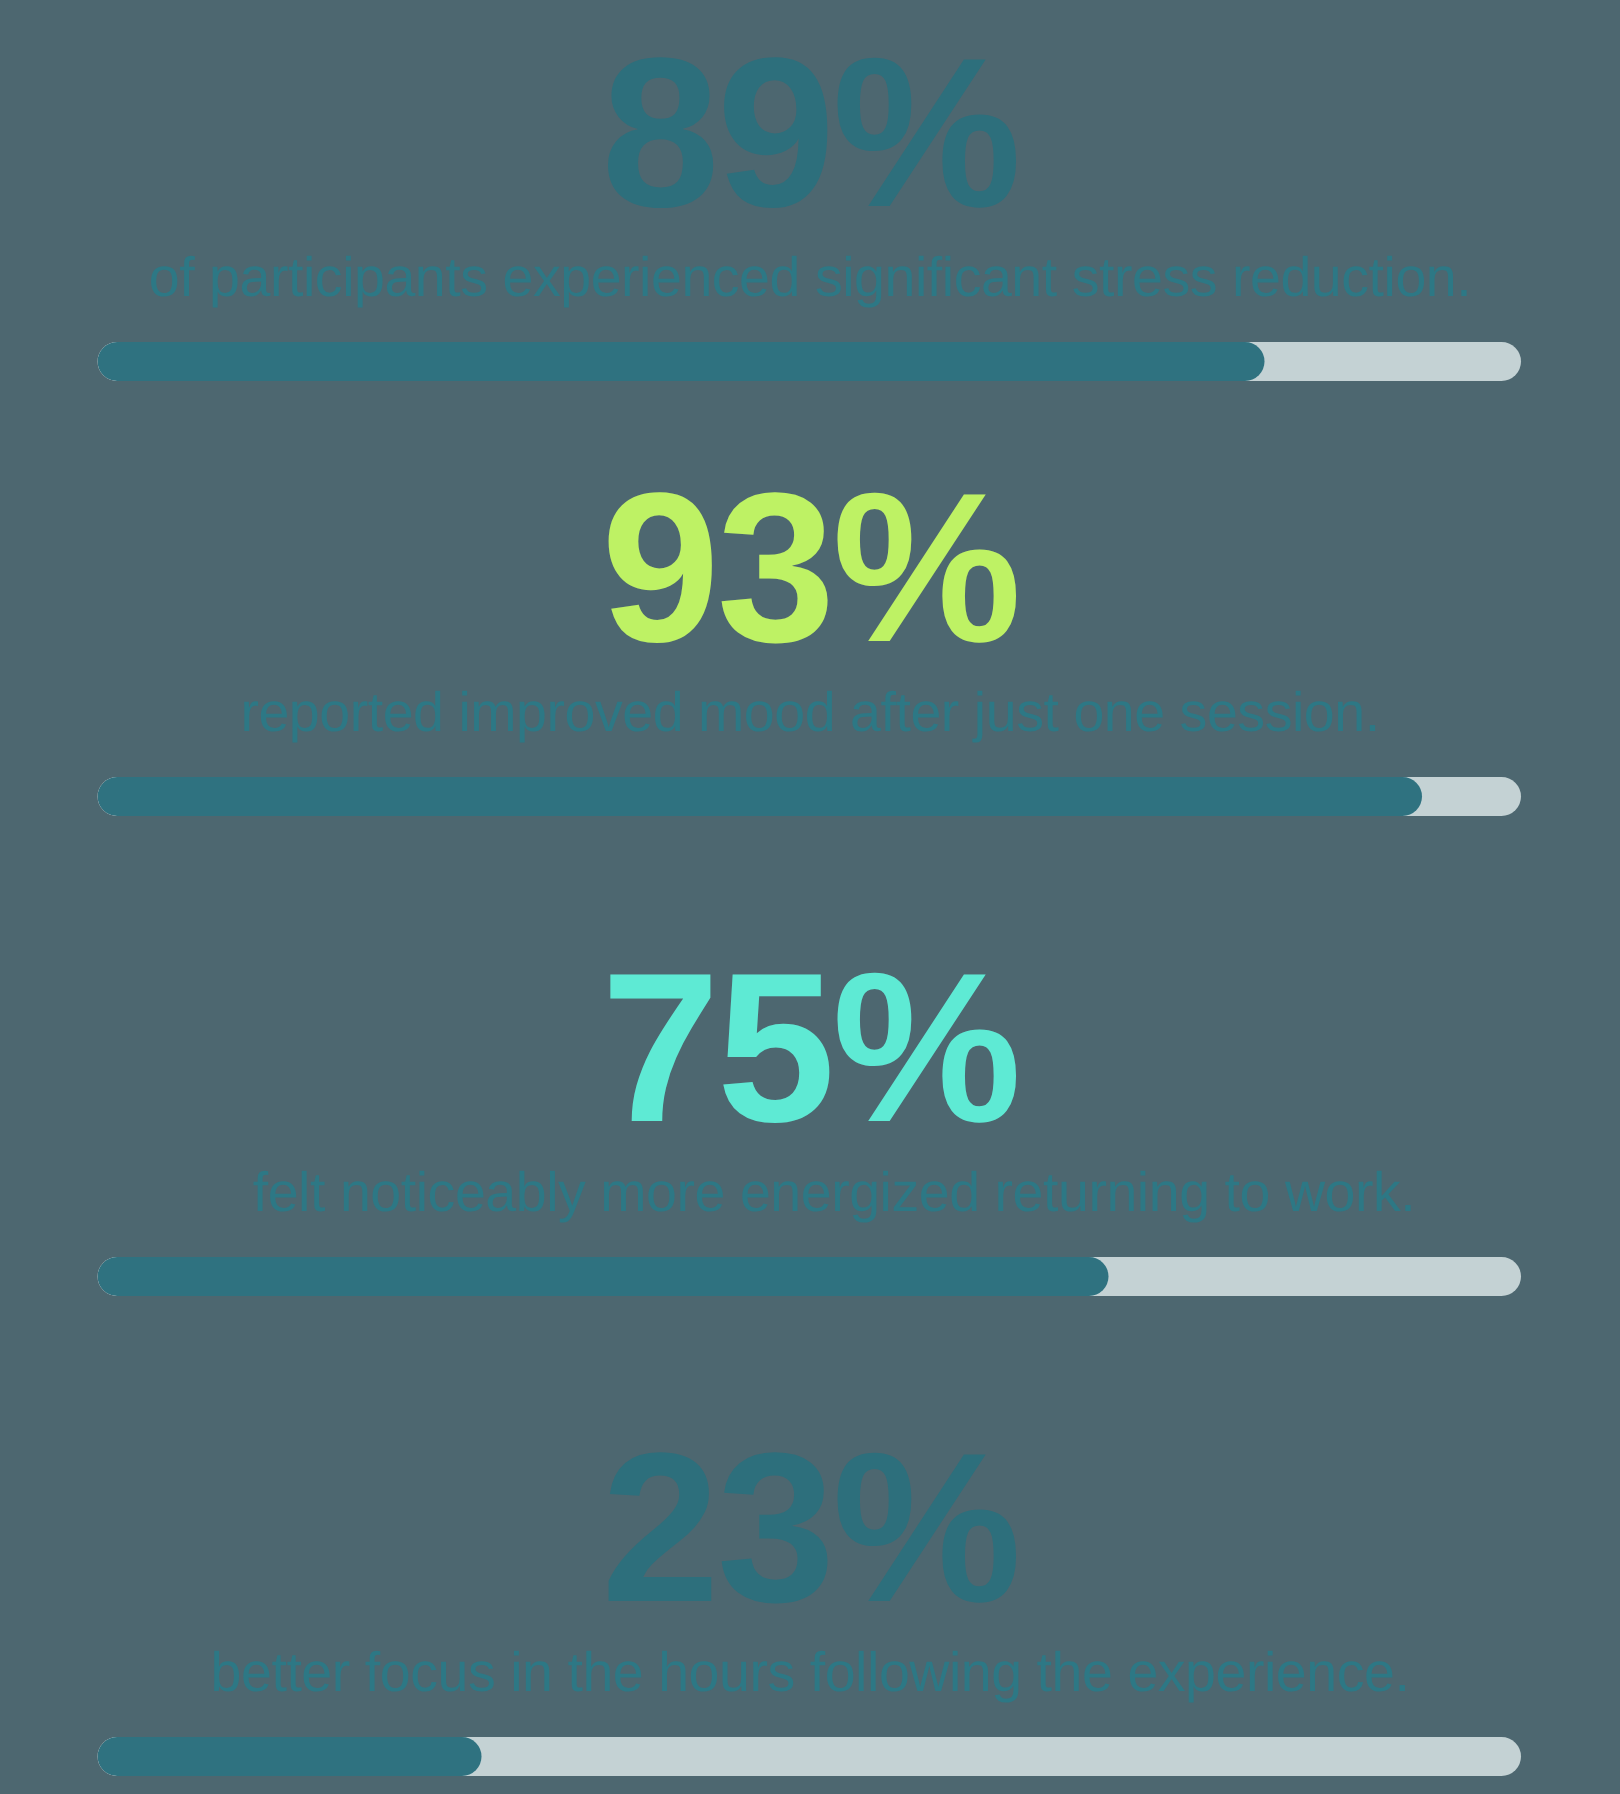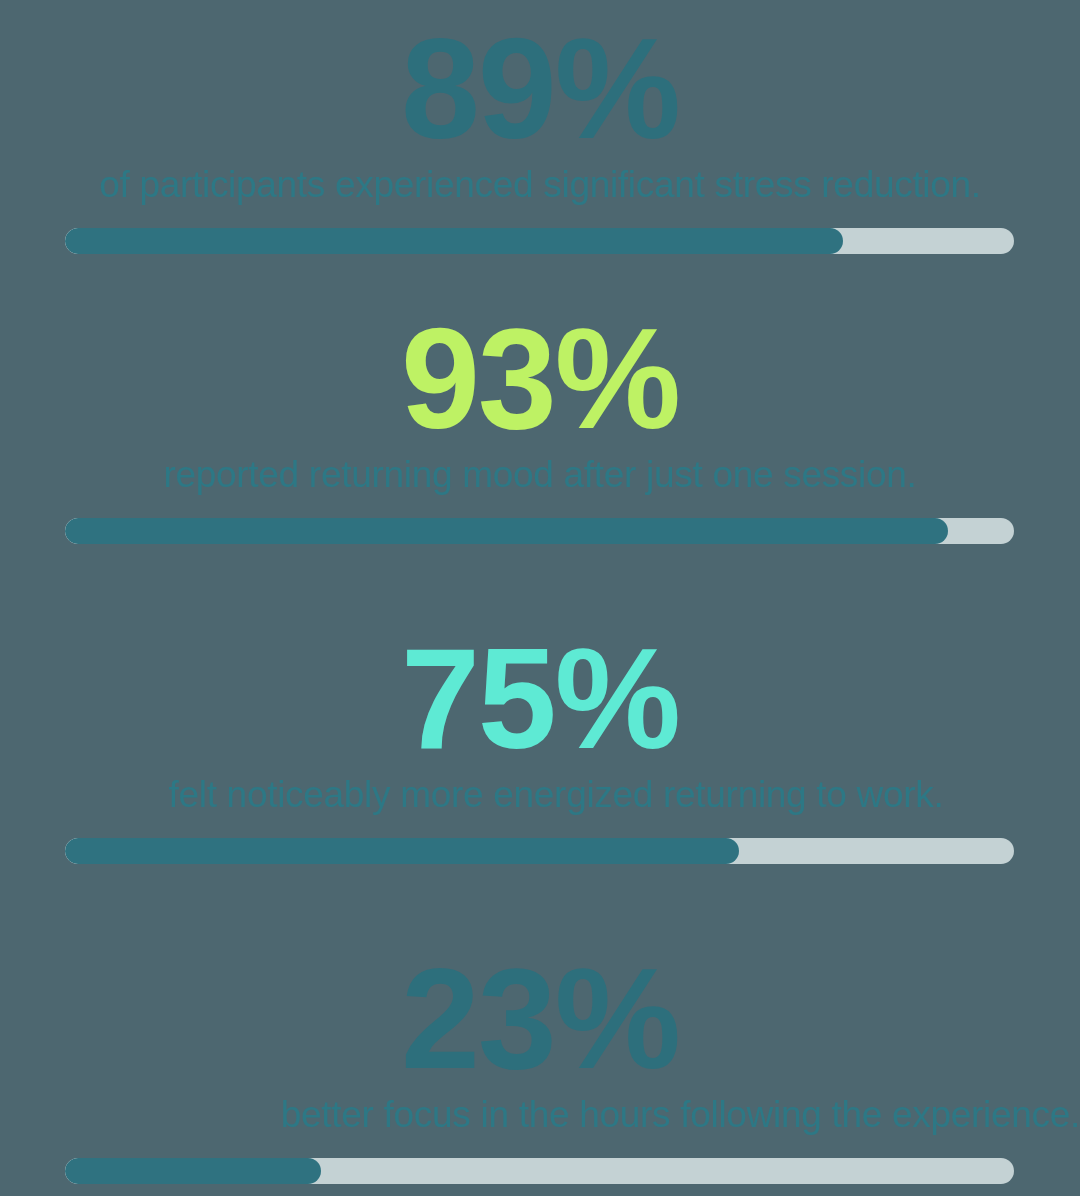--- a/index.html
+++ b/index.html
@@ -87,39 +87,39 @@
   #stat-block-1 .stat-caption { position: absolute; top: 147px; left: 0; }
   #stat-block-1 .progress-track { top: 210px; }
 
   #stat-block-2 { top: 628px; }
   #stat-block-2 .stat-value   { position: absolute; top: 0px;   left: 0; }
   #stat-block-2 .stat-caption { position: absolute; top: 147px; left: 16px; }
   #stat-block-2 .progress-track { top: 210px; }
 
   #stat-block-3 { top: 948px; }
   #stat-block-3 .stat-value   { position: absolute; top: 0px;   left: 0; }
-  #stat-block-3 .stat-caption { position: absolute; top: 147px; left: 0; text-align: right; }
+  #stat-block-3 .stat-caption { position: absolute; top: 147px; left: 0; }
   #stat-block-3 .progress-track { top: 210px; }
 </style>
 </head>
 <body style="background: rgb(77, 103, 112);">
 
 <div class="infographic">
 
   <div class="stat-block" id="stat-block-0">
     <span class="stat-value" style="color: rgb(45, 111, 124);">89%</span>
     <span class="stat-caption" style="color: rgb(45, 120, 133);">of participants experienced significant stress reduction.</span>
     <div class="progress-track" style="background: rgb(196, 210, 212);">
       <div class="progress-fill" style="width: 82%; background: rgb(47, 114, 128);"></div>
     </div>
   </div>
 
   <div class="stat-block" id="stat-block-1">
     <span class="stat-value" style="color: #bef264;">93%</span>
-    <span class="stat-caption" style="color: rgb(45, 120, 133);">reported returning mood after just one session.</span>
+    <span class="stat-caption" style="color: rgb(45, 120, 133);">reported improved mood after just one session.</span>
     <div class="progress-track" style="background: rgb(196, 210, 212);">
       <div class="progress-fill" style="width: 93%; background: rgb(47, 114, 128);"></div>
     </div>
   </div>
 
   <div class="stat-block" id="stat-block-2">
     <span class="stat-value" style="color: #5eead4;">75%</span>
     <span class="stat-caption" style="color: rgb(45, 120, 133);">felt noticeably more energized returning to work.</span>
     <div class="progress-track" style="background: rgb(196, 210, 212);">
       <div class="progress-fill" style="width: 71%; background: rgb(47, 114, 128);"></div>

